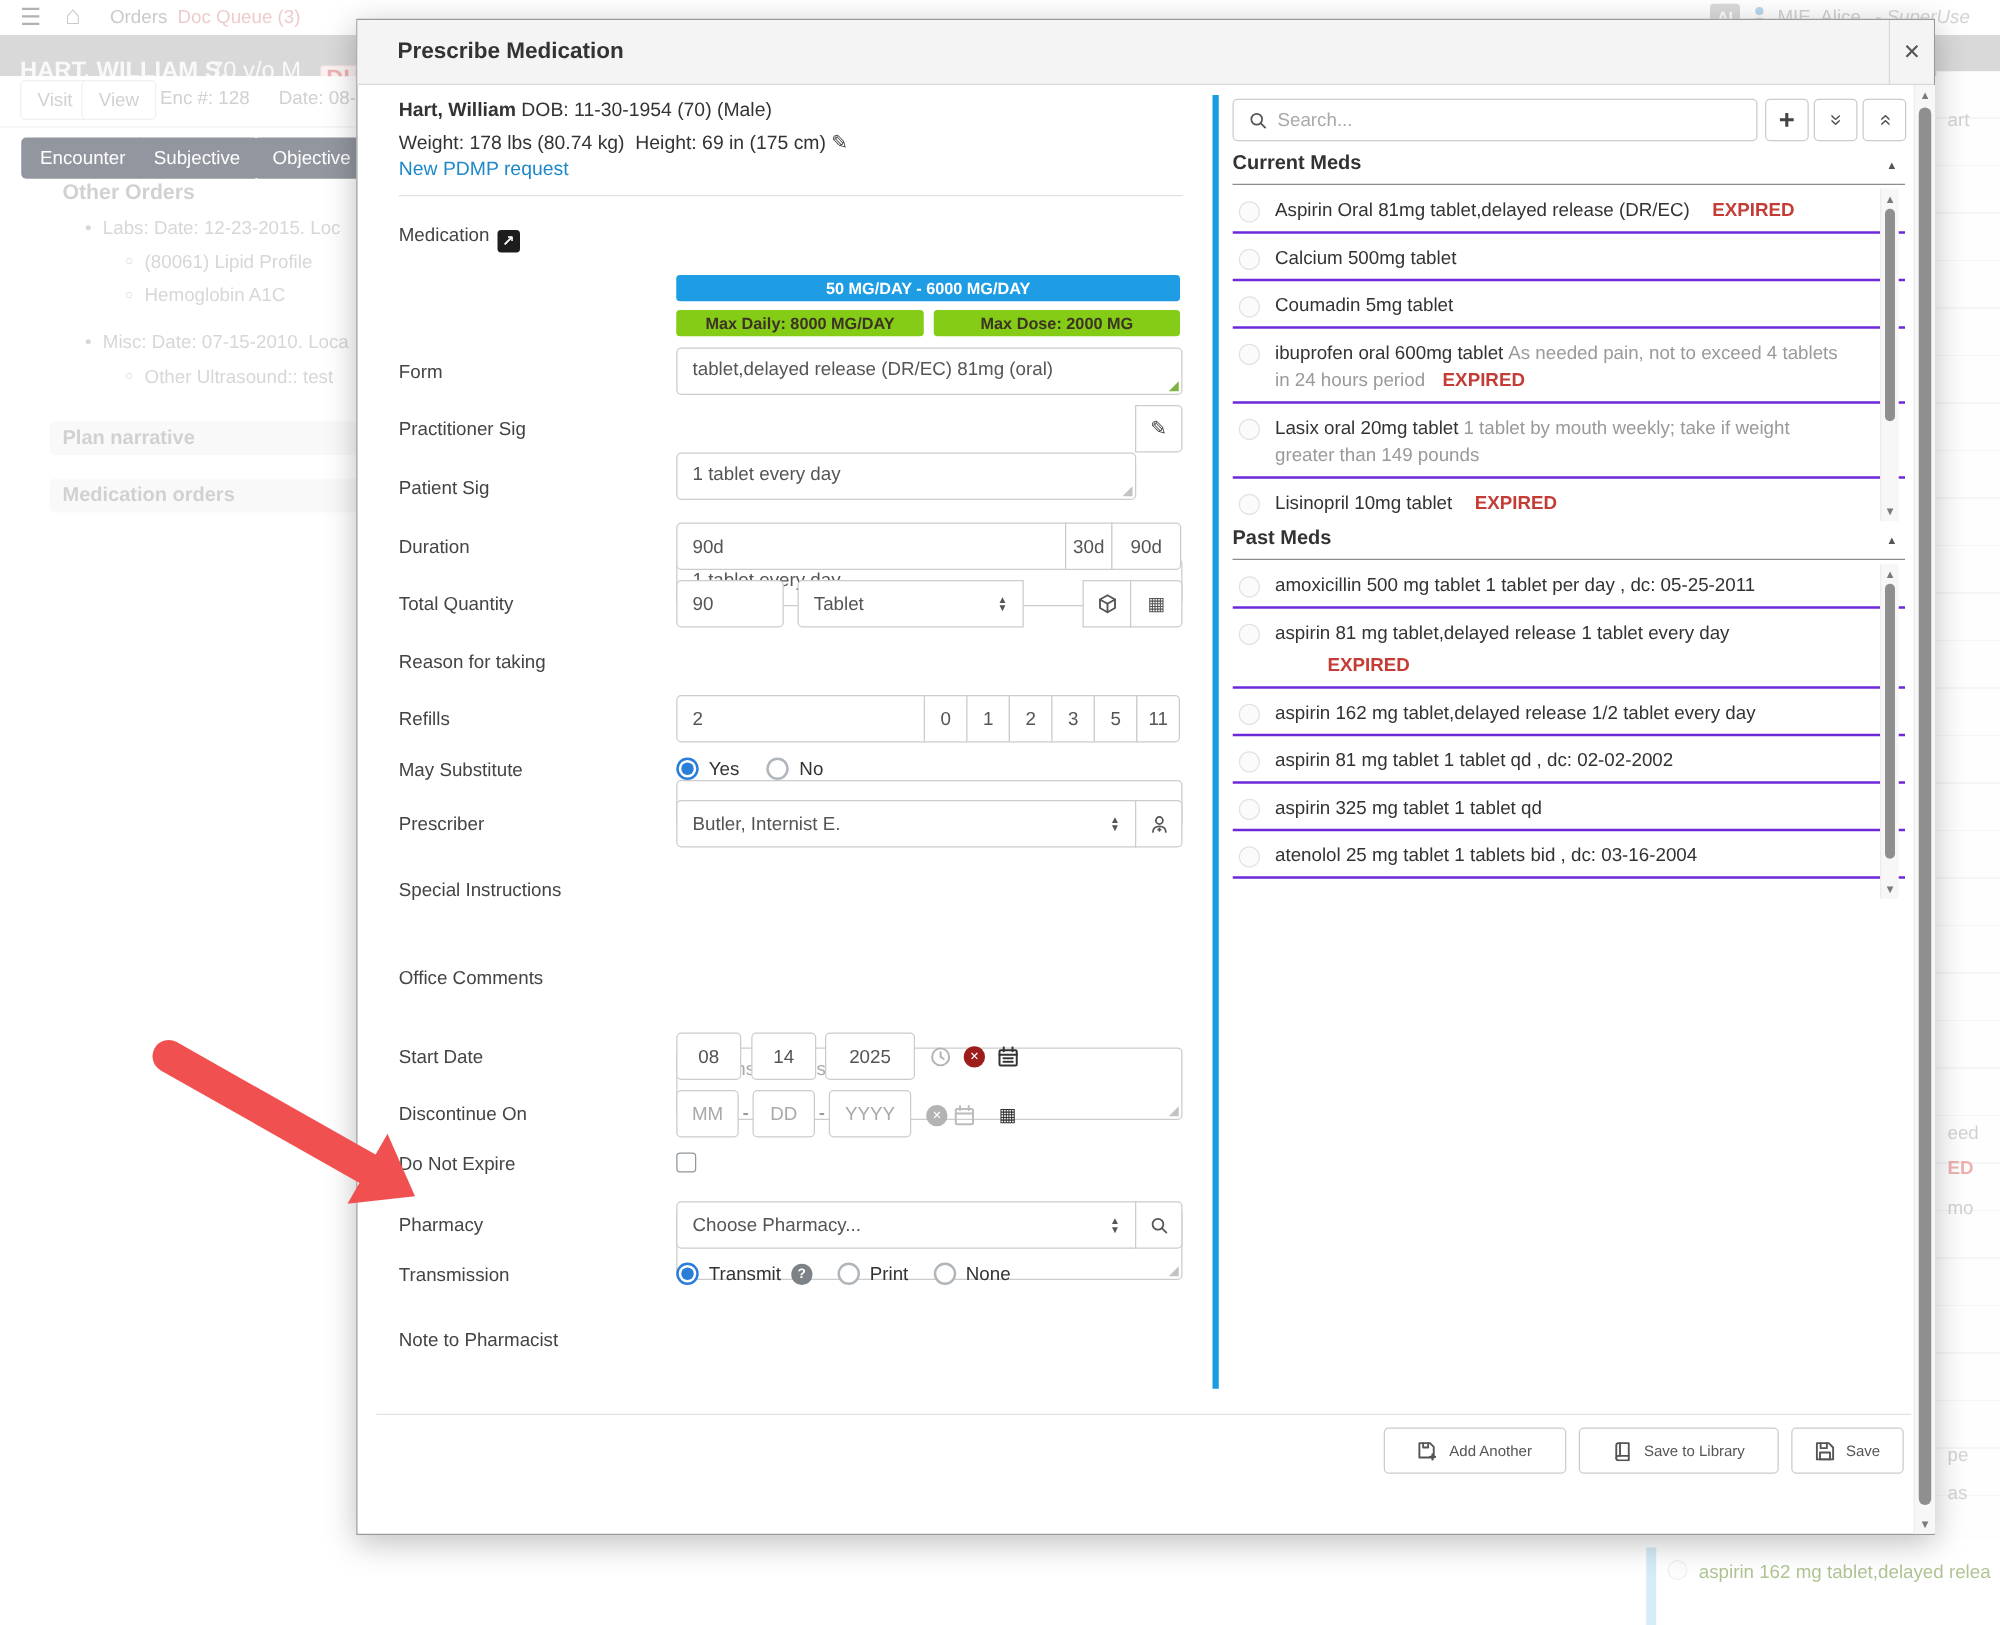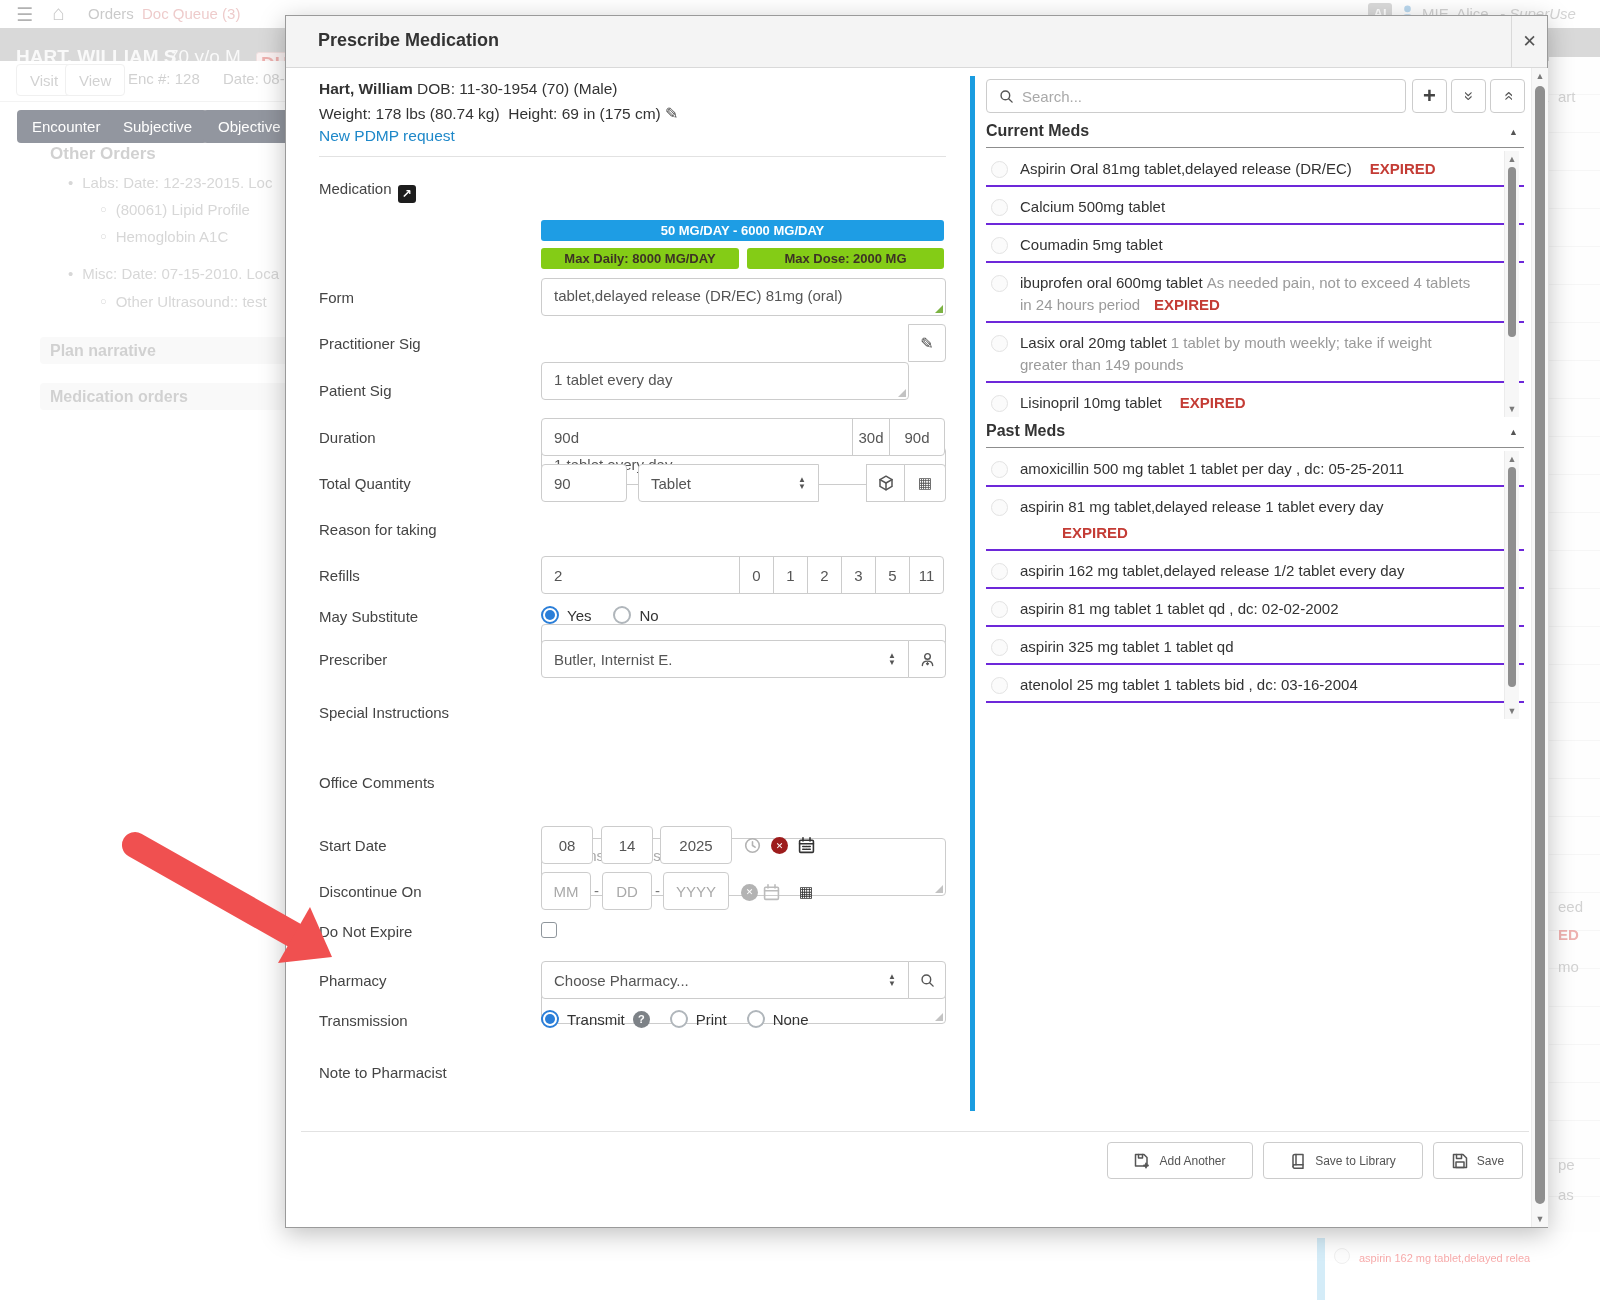--- a/index.html
+++ b/index.html
@@ -31,21 +31,21 @@
   .tabs{position:absolute;left:0;top:101px;width:1600px;height:48px;}
   .tab{position:absolute;top:9px;height:33px;padding:0 15px;background:#0f172a;color:#fdfdfd;border-radius:4px;
        display:flex;align-items:center;font-size:15px;}
   .bg-h{position:absolute;color:#9a9a9a;font-weight:bold;font-size:17px;}
   .bg-li{position:absolute;color:#a6a6a6;font-size:15px;}
   .bg-bullet::before{content:"•";margin-right:9px;}
   .bg-circ::before{content:"○";margin-right:9px;font-size:11px;position:relative;top:-2px;}
   .bg-panel{position:absolute;left:40px;width:248px;height:27px;background:#f1f1f1;border-radius:4px;
             color:#9a9a9a;font-weight:bold;font-size:16px;display:flex;align-items:center;padding-left:10px;}
   .bg-bottom-bar{position:absolute;left:1317px;top:1238px;width:8px;height:62px;background:#9fd4ef;}
-  .bg-bottom-row{position:absolute;left:1334px;top:1248px;color:#ef4444;font-size:11px;white-space:nowrap;}
+  .bg-bottom-row{position:absolute;left:1334px;top:1248px;color:#4d7c0f;font-size:15px;white-space:nowrap;}
   .bg-bottom-row .bullet{display:inline-block;width:14px;height:14px;border-radius:50%;
        border:1px solid #dcdcdc;background:#fafafa;margin-right:9px;vertical-align:-2px;}
   .edge-strip{position:absolute;left:1549px;top:57px;width:51px;height:1175px;
       background:repeating-linear-gradient(to bottom,#fdfdfd 0,#fdfdfd 37px,#ececec 37px,#ececec 38px);}
   .frag{position:absolute;left:9px;color:#9b9b9b;font-size:15px;}
   .frag.red{color:#d9534f;font-weight:bold;}
   .frag:nth-of-type(1){top:31px;}.frag:nth-of-type(2){top:841px;}.frag:nth-of-type(3){top:869px;}
   .frag:nth-of-type(4){top:901px;}.frag:nth-of-type(5){top:1099px;}.frag:nth-of-type(6){top:1129px;}
 
   

